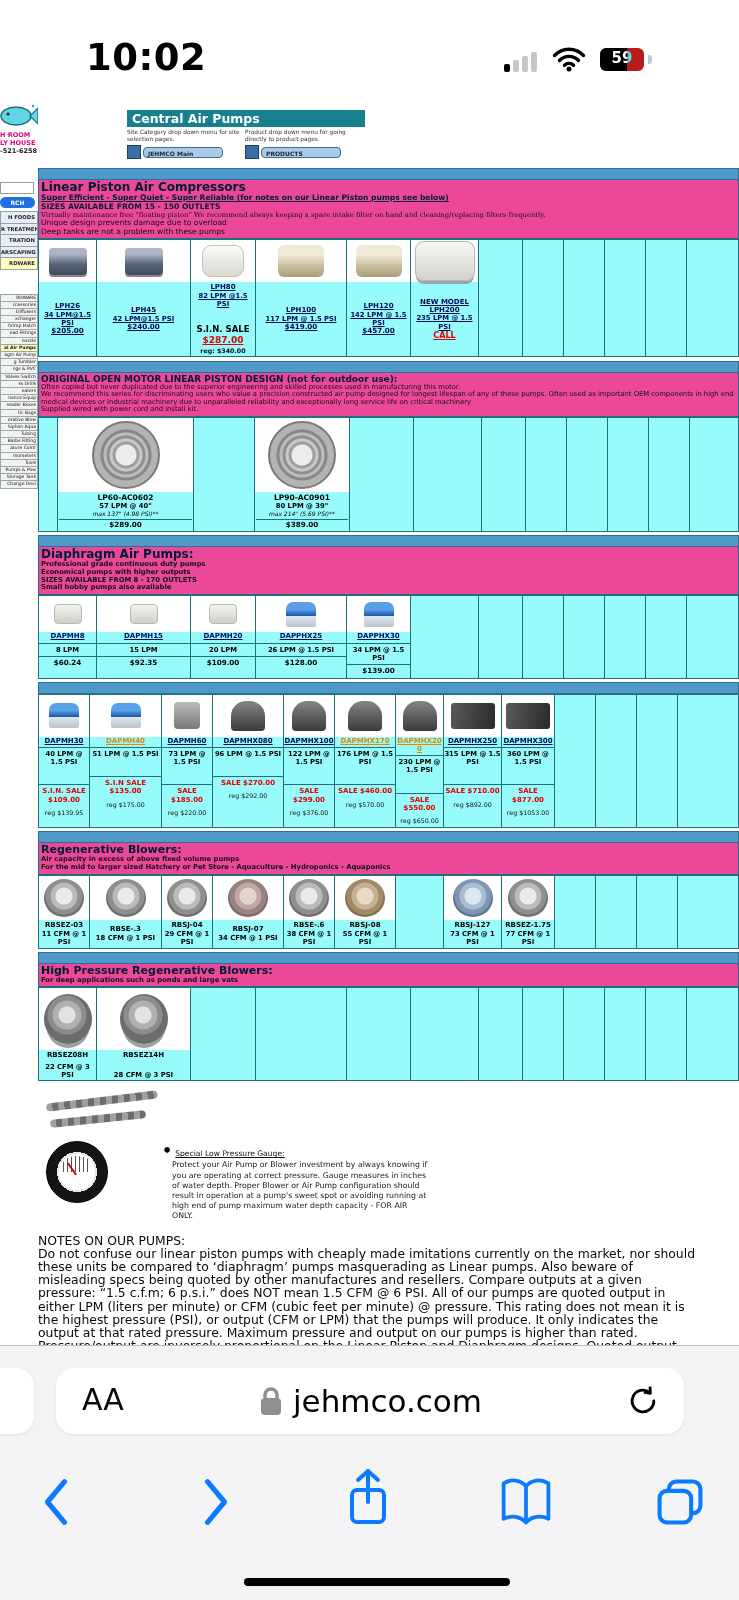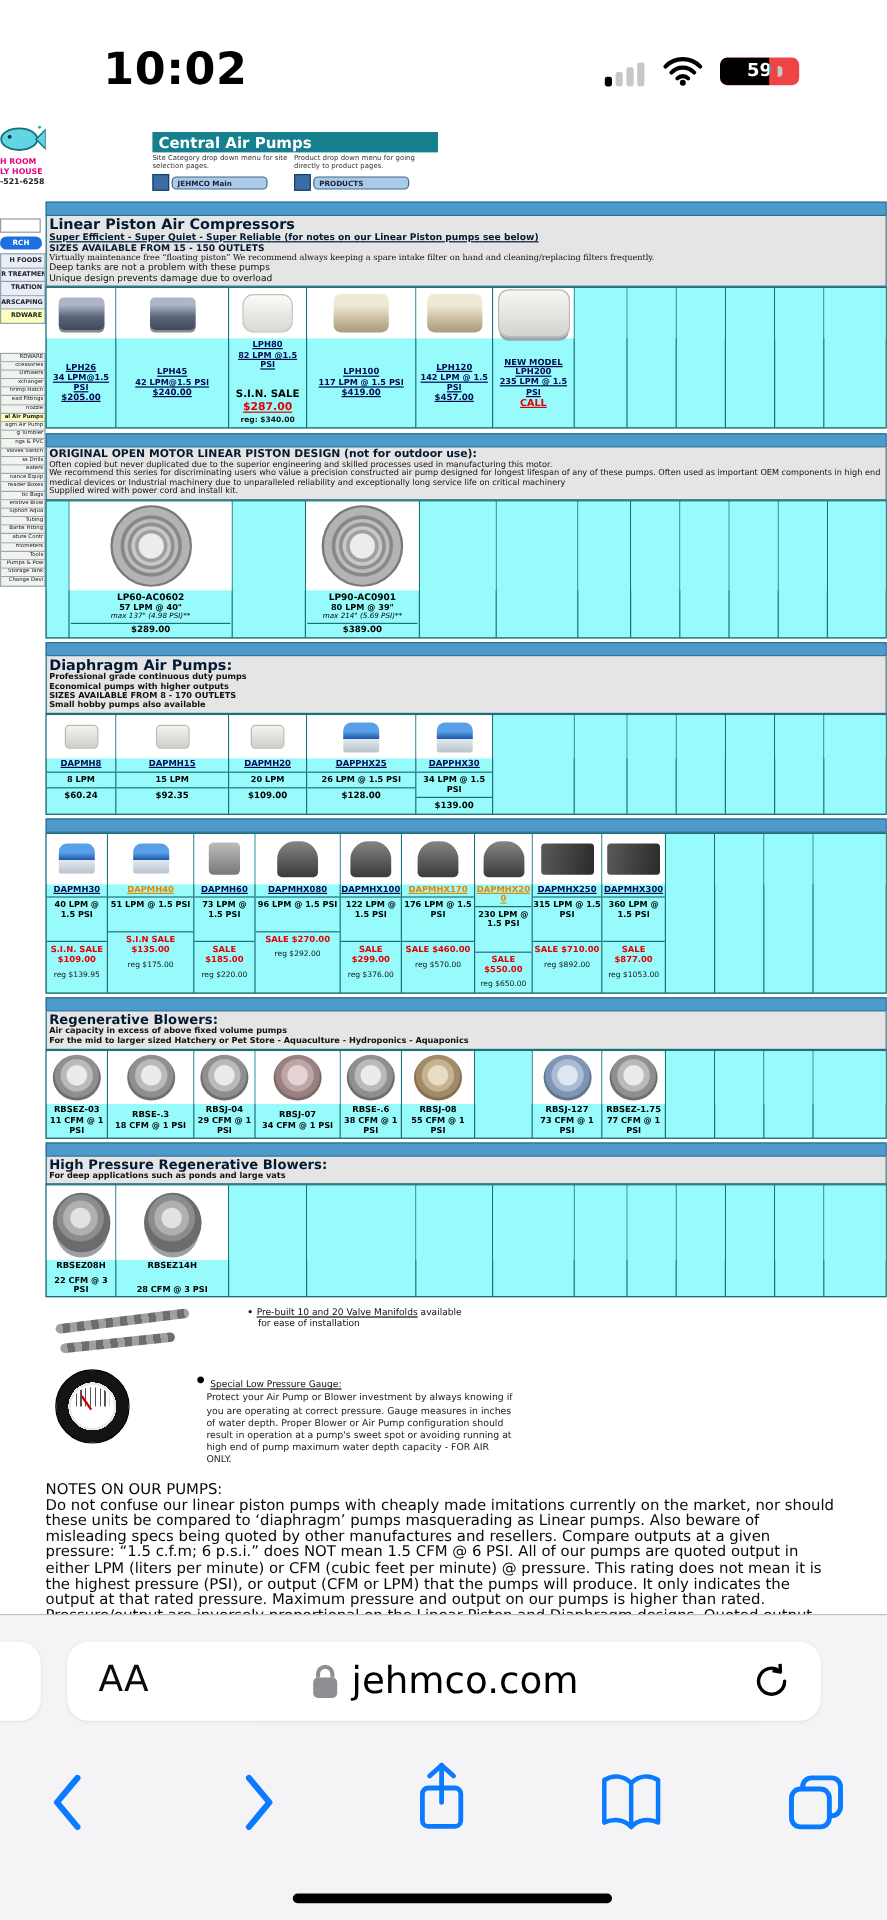--- a/index.html
+++ b/index.html
@@ -8,21 +8,21 @@
   
   .statusbar{position:absolute;left:0;top:0;width:739px;height:100px;background:#fff}
   .time{position:absolute;left:86px;top:36px;font-size:37px;font-weight:700;color:#000;letter-spacing:.5px}
   .cellbars{position:absolute;left:504px;top:50px;width:38px;height:22px}
   .cellbars i{position:absolute;bottom:0;width:6px;border-radius:2px;background:#c7c7cb}
   .cellbars i:nth-child(1){left:0;height:8px;background:#000}
   .cellbars i:nth-child(2){left:9px;height:12px}
   .cellbars i:nth-child(3){left:18px;height:16px}
   .cellbars i:nth-child(4){left:27px;height:20px}
   .wifi{position:absolute;left:552px;top:46px}
-  .battery{position:absolute;left:600px;top:48px;width:66px;height:23px;border-radius:6px;background:#ef4444;overflow:hidden}
+  .battery{position:absolute;left:600px;top:48px;width:44px;height:23px;border-radius:6px;background:#b91c1c;overflow:hidden}
   .battery .fill{position:absolute;left:0;top:0;bottom:0;width:62%;background:#000;border-radius:6px 0 0 6px}
   .battery .pct{position:absolute;left:0;top:1px;width:100%;text-align:center;font-size:15px;font-weight:700;color:#fff;mix-blend-mode:difference}
   .batt-nub{position:absolute;left:648px;top:55px;width:4px;height:9px;border-radius:0 3px 3px 0;background:#c7c7cb}
 
   
   .sitehead{position:absolute;left:0;top:103px;width:739px;height:65px}
   .fishlogo{position:absolute;left:0;top:0}
   .logoline{position:absolute;left:0;font-size:6.5px;font-weight:700;color:#e6007e;white-space:nowrap}
   .logoline.l1{top:28px}.logoline.l2{top:36px}
   .logophone{position:absolute;left:0;top:44px;font-size:6.5px;font-weight:700;color:#222;white-space:nowrap}
@@ -48,21 +48,21 @@
   .nav1-item:nth-of-type(5){background:#ffffbb}
   .nav2{margin-top:24px}
   .nav2-item{height:6.2px;background:#f2f2ee;border:1px solid #9aa;border-top:none;font-size:4.5px;
              color:#112;line-height:6px;text-align:right;padding-right:1px;overflow:hidden;white-space:nowrap}
   .nav2-item:nth-of-type(1){border-top:1px solid #9aa}
   .nav2-item:nth-of-type(8){background:#ffffbb;font-weight:700}
 
   
   .main{position:absolute;left:38px;top:168px;width:701px}
   .bluebar{height:12px;background:#4e9bcb;border:1px solid #2c6f94;box-sizing:border-box}
-  .desc{background:#e5e5e5;border:1px solid #20707c;border-top:none;padding:1px 4px 2px 2px}
+  .desc{background:#ec4899;border:1px solid #20707c;border-top:none;padding:1px 4px 2px 2px}
   .d-title{font-size:12px;font-weight:700;color:#031a33;line-height:13px}
   .d-title.small{font-size:9px;line-height:10px}
   .d-title.mid{font-size:11px;line-height:12px}
   .d-b{font-size:7.6px;font-weight:700;color:#031a33;line-height:8.6px}
   .d-b.u{text-decoration:underline}
   .d-serif{font-family:"DejaVu Serif",serif;font-size:6.8px;color:#111;line-height:8px}
   .d-r{font-size:7.6px;color:#111;line-height:8.6px}
   .d-t{font-size:6.8px;color:#111;line-height:7.6px}
   .d-tb{font-size:6.8px;font-weight:700;color:#111;line-height:7.8px}
 
@@ -273,22 +273,22 @@
 
 <div class="main">
 
   <div class="bluebar"></div>
 
   <div class="desc">
     <div class="d-title">Linear Piston Air Compressors</div>
     <div class="d-b u">Super Efficient - Super Quiet - Super Reliable (for notes on our Linear Piston pumps see below)</div>
     <div class="d-b">SIZES AVAILABLE FROM 15 - 150 OUTLETS</div>
     <div class="d-serif">Virtually maintenance free “floating piston” We recommend always keeping a spare intake filter on hand and cleaning/replacing filters frequently.</div>
+    <div class="d-r">Unique design prevents damage due to overload</div>
     <div class="d-r">Deep tanks are not a problem with these pumps</div>
-    <div class="d-r">Unique design prevents damage due to overload</div>
   </div>
   <div class="pgrid cols-a s1">
 
       <div class="pc">
         <div class="pi g-dark"></div>
         <div class="pl">
           <a class="nm">LPH26</a>
 
           <div class="sp">34 LPM@1.5 PSI</div>
 
@@ -1105,24 +1105,20 @@
         </div>
       </div>
     </div>
 
   <div class="extras">
     <div class="xrow">
       <div class="manifold">
           <i></i>
           <i></i>
         </div>
-      <div class="xtext">
-        <span class="bullet">•</span><a class="xlink">Pre-built 10 and 20 Valve Manifolds</a><span> available</span><br>
-        <span style="margin-left:9px">for ease of installation</span>
-      </div>
     </div>
     <div class="xrow">
       <div class="gauge"></div>
       <div class="gauge-ind">
         <span class="bullet">•</span><a class="xtitle">Special Low Pressure Gauge:</a>
         <div class="xbody">Protect your Air Pump or Blower investment by always knowing if you are operating at correct pressure. Gauge measures in inches of water depth. Proper Blower or Air Pump configuration should result in operation at a pump's sweet spot or avoiding running at high end of pump maximum water depth capacity - FOR AIR ONLY.</div>
       </div>
     </div>
   </div>
 

